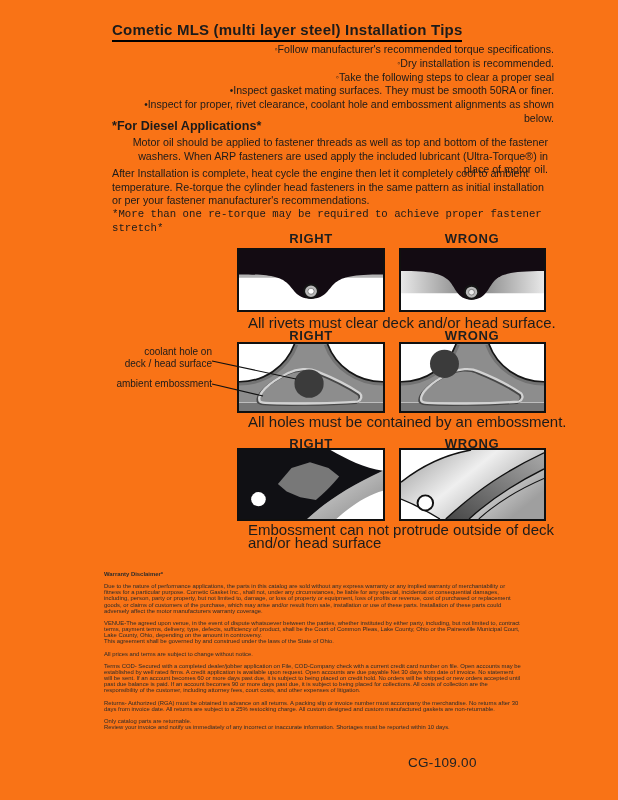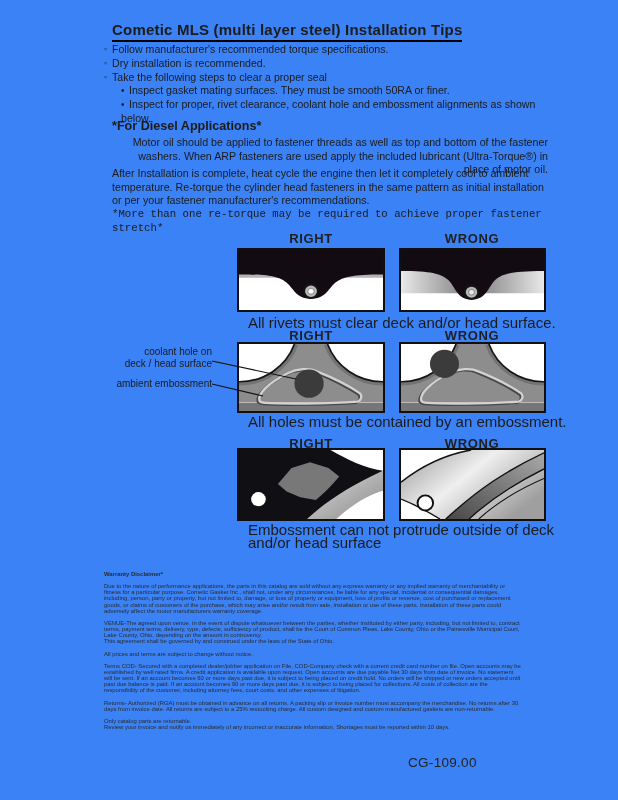--- a/index.html
+++ b/index.html
@@ -1,23 +1,23 @@
 <!DOCTYPE html>
 <html><head>
 <meta charset="utf-8">
 <style>
   * { margin:0; padding:0; box-sizing:border-box; }
   html,body { background:#ffffff; }
   body { font-family:"Liberation Sans", sans-serif; color:#1b1b1b; }
-  .page { position:relative; width:618px; height:800px; background:#3b82f6; overflow:hidden; }
+  .page { position:relative; width:618px; height:800px; background:#f97316; overflow:hidden; }
   .abs { position:absolute; }
 
   .title { font-size:15px; font-weight:bold; border-bottom:2px solid #000; padding-bottom:2px; letter-spacing:.2px; }
 
-  .bullets { font-size:10.6px; line-height:13.8px; width:450px; }
+  .bullets { font-size:10.6px; line-height:13.8px; width:450px;text-align:right; }
   .b::before { content:"\25E6"; display:inline-block; width:8px; font-size:9px; vertical-align:1px; }
   .sb { padding-left:17px; }
   .sb::before { content:"\2022"; display:inline-block; width:8px; font-size:10px; }
 
   .h2 { font-size:12.6px; font-weight:bold; }
   .body-par { font-size:10.7px; line-height:13.6px; width:436px; }
 
   .dg-header { font-size:13px; font-weight:600; letter-spacing:.6px; color:#1f1f1f;
                transform:translateX(-50%); white-space:nowrap; }
   .panel { position:absolute; border:2.5px solid #101010; background:#fff; }

